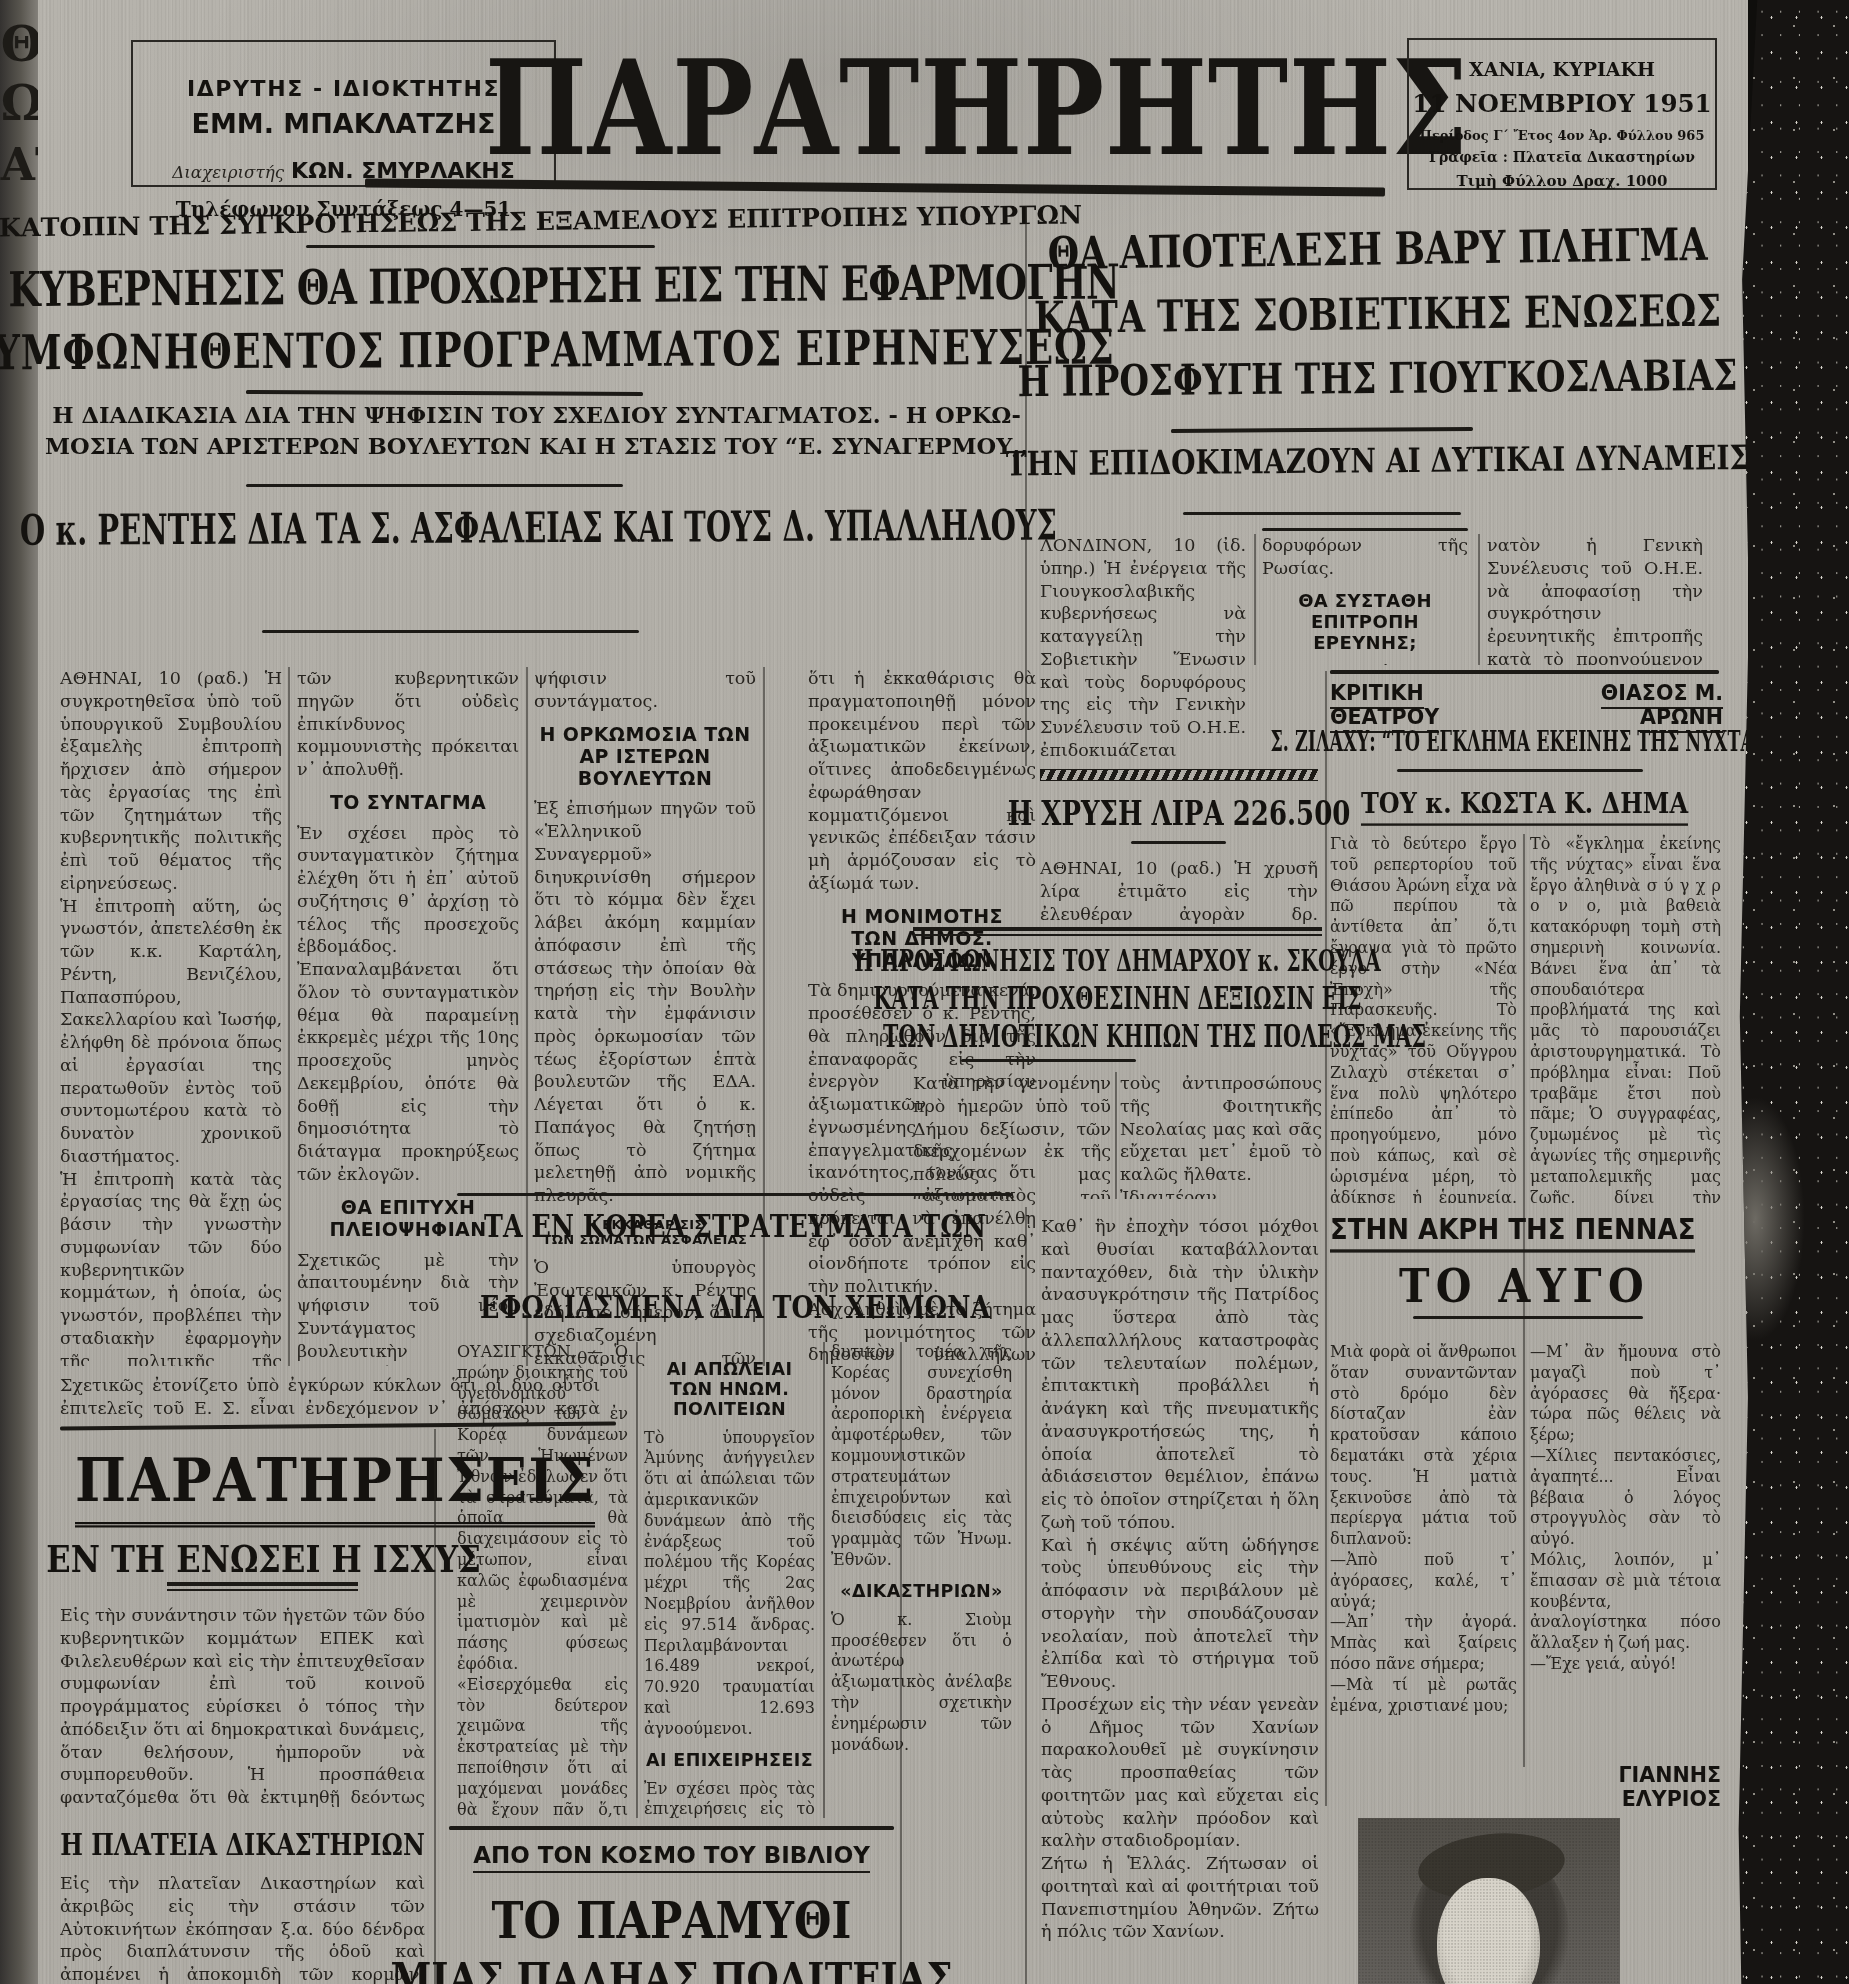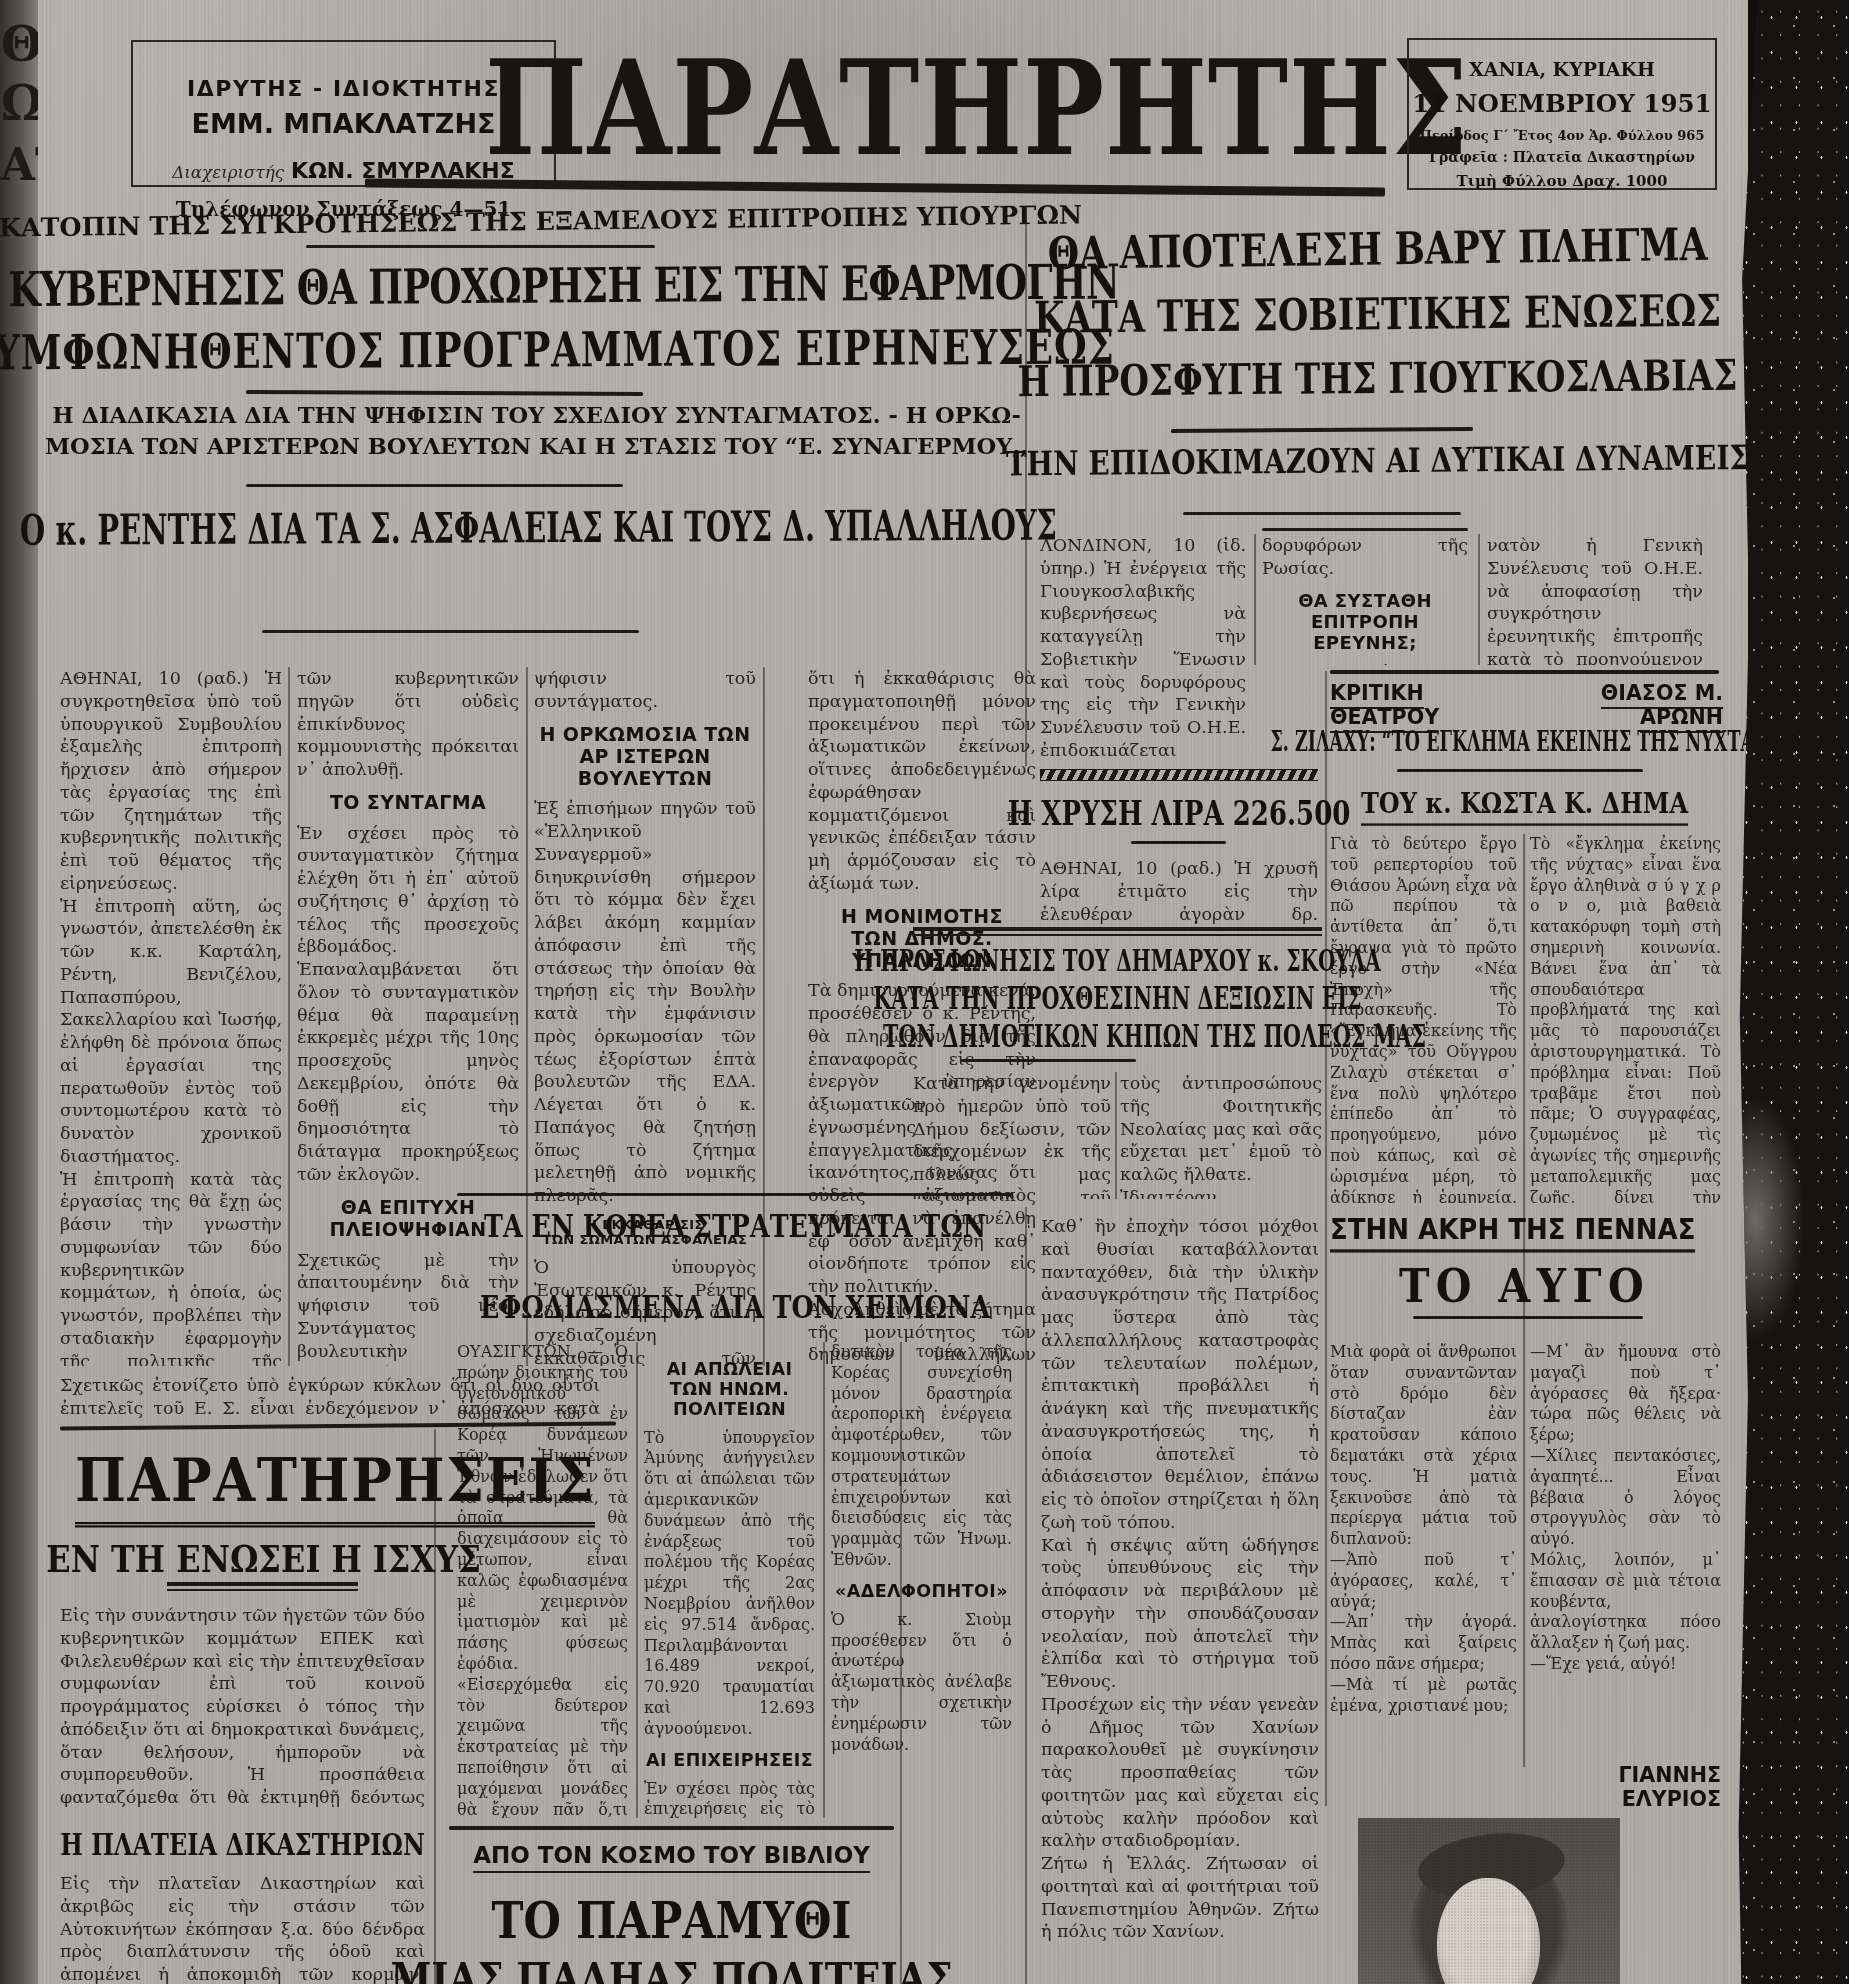--- a/index.html
+++ b/index.html
@@ -258,21 +258,21 @@
   <div class="abs txt txt-sm" style="left:457px;top:1342px;width:171px;height:476px;">ΟΥΑΣΙΓΚΤΩΝ. — Ὁ πρώην διοικητὴς τοῦ ὑγειονομικοῦ σώματος τῶν ἐν Κορέᾳ δυνάμεων τῶν Ἡνωμένων Ἐθνῶν ἐδήλωσεν ὅτι τὰ στρατεύματα, τὰ ὁποῖα θὰ διαχειμάσουν εἰς τὸ μέτωπον, εἶναι καλῶς ἐφωδιασμένα μὲ χειμερινὸν ἱματισμὸν καὶ μὲ πάσης φύσεως ἐφόδια. «Εἰσερχόμεθα εἰς τὸν δεύτερον χειμῶνα τῆς ἐκστρατείας μὲ τὴν πεποίθησιν ὅτι αἱ μαχόμεναι μονάδες θὰ ἔχουν πᾶν ὅ,τι τοὺς χρειάζεται».</div>
   <div class="abs" style="left:644px;top:1342px;width:171px;height:476px;overflow:hidden;">
     <div class="inhd" style="font-size:17.5px;margin-top:17px;">ΑΙ ΑΠΩΛΕΙΑΙ
 ΤΩΝ ΗΝΩΜ. ΠΟΛΙΤΕΙΩΝ</div>
     <div class="txt txt-sm">Τὸ ὑπουργεῖον Ἀμύνης ἀνήγγειλεν ὅτι αἱ ἀπώλειαι τῶν ἀμερικανικῶν δυνάμεων ἀπὸ τῆς ἐνάρξεως τοῦ πολέμου τῆς Κορέας μέχρι τῆς 2ας Νοεμβρίου ἀνῆλθον εἰς 97.514 ἄνδρας. Περιλαμβάνονται 16.489 νεκροί, 70.920 τραυματίαι καὶ 12.693 ἀγνοούμενοι.</div>
     <div class="inhd" style="font-size:17.5px;">ΑΙ ΕΠΙΧΕΙΡΗΣΕΙΣ</div>
     <div class="txt txt-sm">Ἐν σχέσει πρὸς τὰς ἐπιχειρήσεις εἰς τὸ παραλιακὸν μέτωπον οὐδεμία ἀξία λόγου μεταβολὴ ἐσημειώθη.</div>
   </div>
   <div class="abs" style="left:831px;top:1342px;width:181px;height:476px;overflow:hidden;">
     <div class="txt txt-sm">δυτικὸν τομέα τῆς Κορέας συνεχίσθη μόνον δραστηρία ἀεροπορικὴ ἐνέργεια ἀμφοτέρωθεν, τῶν κομμουνιστικῶν στρατευμάτων ἐπιχειρούντων καὶ διεισδύσεις εἰς τὰς γραμμὰς τῶν Ἡνωμ. Ἐθνῶν.</div>
-    <div class="inhd" style="font-size:17.5px;">«ΑΔΕΛΦΟΠΗΤΟΙ»</div>
+    <div class="inhd" style="font-size:17.5px;">«ΔΙΚΑΣΤΗΡΙΩΝ»</div>
     <div class="txt txt-sm">Ὁ κ. Σιοὺμ προσέθεσεν ὅτι ὁ ἀνωτέρω ἀξιωματικὸς ἀνέλαβε τὴν σχετικὴν ἐνημέρωσιν τῶν μονάδων.</div>
   </div>
   <div class="abs vr" style="left:636px;top:1342px;height:476px;"></div>
   <div class="abs vr" style="left:823px;top:1342px;height:476px;"></div>
   <div class="abs vr" style="left:1025px;top:1207px;height:1326px;"></div>
 
   <div class="abs txt" style="left:1041px;top:1215px;width:278px;height:786px;">Καθ᾽ ἣν ἐποχὴν τόσοι μόχθοι καὶ θυσίαι καταβάλλονται πανταχόθεν, διὰ τὴν ὑλικὴν ἀνασυγκρότησιν τῆς Πατρίδος μας ὕστερα ἀπὸ τὰς ἀλλεπαλλήλους καταστροφὰς τῶν τελευταίων πολέμων, ἐπιτακτικὴ προβάλλει ἡ ἀνάγκη καὶ τῆς πνευματικῆς ἀνασυγκροτήσεώς της, ἡ ὁποία ἀποτελεῖ τὸ ἀδιάσειστον θεμέλιον, ἐπάνω εἰς τὸ ὁποῖον στηρίζεται ἡ ὅλη ζωὴ τοῦ τόπου.
 Καὶ ἡ σκέψις αὕτη ὡδήγησε τοὺς ὑπευθύνους εἰς τὴν ἀπόφασιν νὰ περιβάλουν μὲ στοργὴν τὴν σπουδάζουσαν νεολαίαν, ποὺ ἀποτελεῖ τὴν ἐλπίδα καὶ τὸ στήριγμα τοῦ Ἔθνους.
 Προσέχων εἰς τὴν νέαν γενεὰν ὁ Δῆμος τῶν Χανίων παρακολουθεῖ μὲ συγκίνησιν τὰς προσπαθείας τῶν φοιτητῶν μας καὶ εὔχεται εἰς αὐτοὺς καλὴν πρόοδον καὶ καλὴν σταδιοδρομίαν.
 Ζήτω ἡ Ἑλλάς. Ζήτωσαν οἱ φοιτηταὶ καὶ αἱ φοιτήτριαι τοῦ Πανεπιστημίου Ἀθηνῶν. Ζήτω ἡ πόλις τῶν Χανίων.</div>

